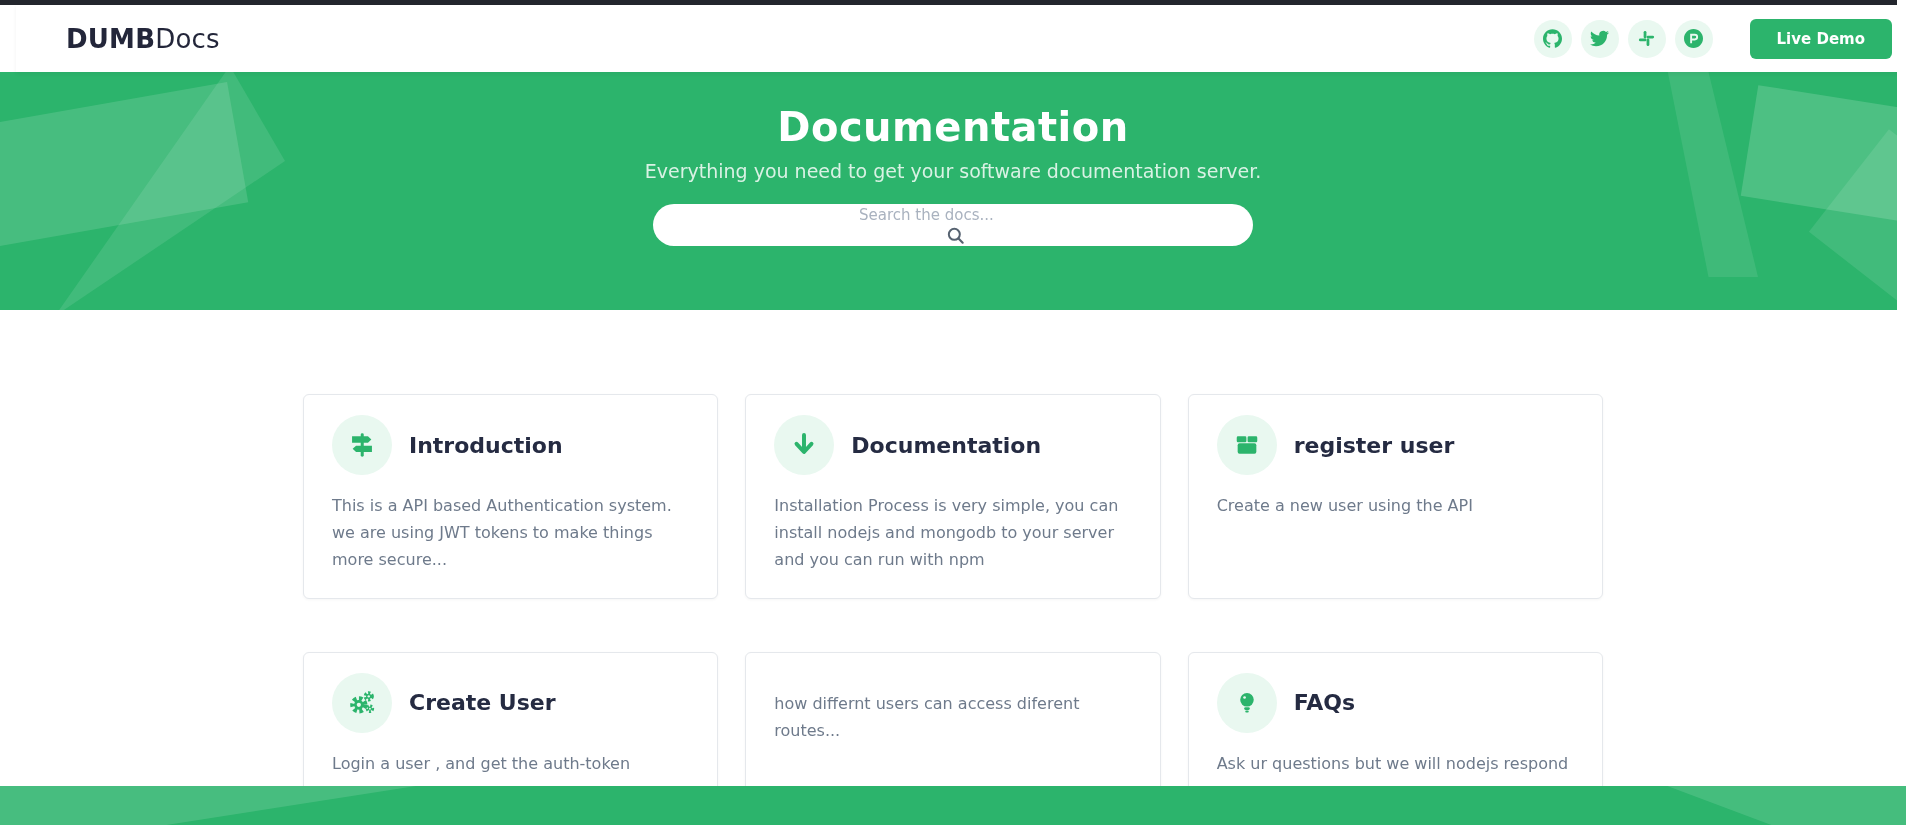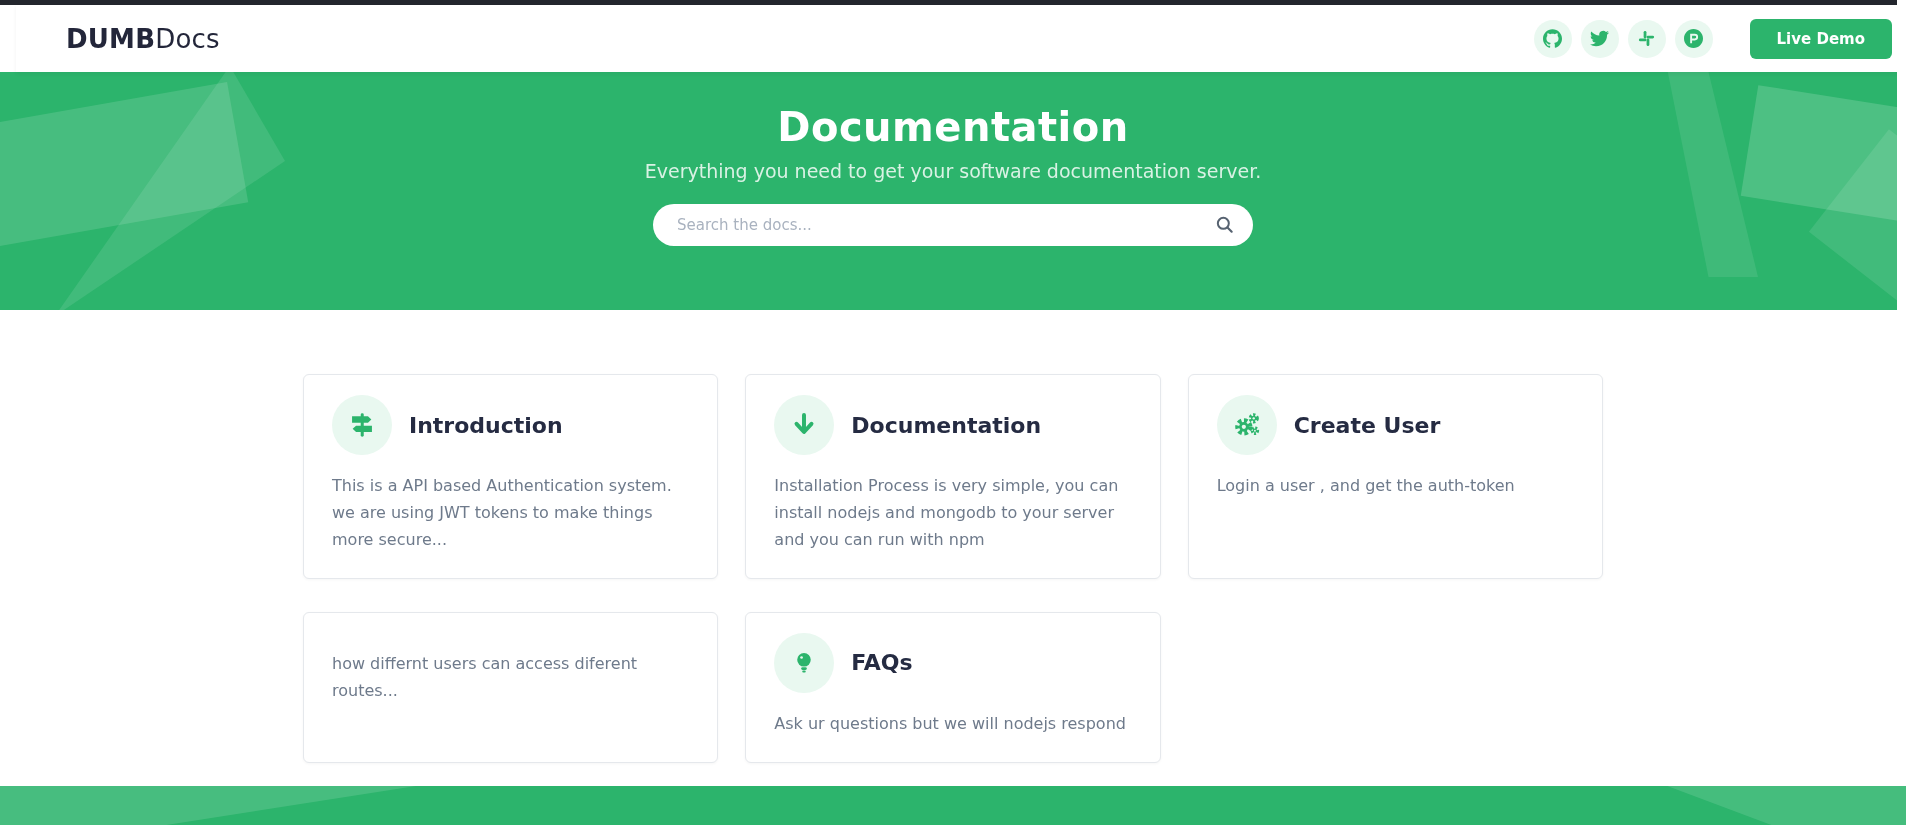--- a/index.html
+++ b/index.html
@@ -46,21 +46,21 @@
   
   .hero{
     height:238px; background:var(--green); position:relative; overflow:hidden;
     text-align:center; color:#fff;
   }
   .hero-inner{ position:relative; z-index:2; padding-top:32px; }
   .hero-title{ font-size:40px; font-weight:700; letter-spacing:.5px; }
   .hero-sub{ font-size:19px; margin-top:10px; color:rgba(255,255,255,.82); font-weight:400; }
   .searchbar{
     width:600px; height:42px; margin:22px auto 0; background:#fff; border-radius:21px;
-    display:flex; align-items:center; padding:0 18px 0 24px;
+    display:flex; align-items:center; padding:0 18px 0 24px;flex-direction:column;
   }
   .searchbar input{
     flex:1; border:none; outline:none; font-family:inherit; font-size:15px; color:#3d4656;
     background:transparent;
   }
   .searchbar input::placeholder{ color:#a9b2bf; }
   .search-btn{ background:none; border:none; cursor:pointer; color:#566270; display:flex; }
   .search-btn svg{ width:20px; height:20px; }
 
   
@@ -76,21 +76,21 @@
           background:rgba(255,255,255,.10); }
 
   
   .section{ background:#fff; }
   .cards{
     width:1300px; margin:64px auto 0; display:grid;
     grid-template-columns:repeat(3,1fr); column-gap:27px; row-gap:33px;
   }
   .card{
     background:#fff; border:1px solid var(--border); border-radius:6px;
-    padding:20px 28px 24px; box-shadow:0 1px 3px rgba(0,0,0,.04); cursor:pointer;
+    padding:20px 28px 24px; box-shadow:0 1px 3px rgba(0,0,0,.04); cursor:pointer;margin-top:20px;
   }
   .card-head{ display:flex; align-items:center; }
   .chip{
     width:60px; height:60px; border-radius:50%; background:var(--chip); color:var(--green);
     display:flex; align-items:center; justify-content:center; flex:0 0 60px;
   }
   .chip svg{ width:28px; height:28px; }
   .card-title{ font-size:22px; font-weight:700; color:#252b42; margin-left:17px; }
   .card-desc{ margin-top:18px; font-size:16px; line-height:1.68; color:var(--body-gray); }
 
@@ -248,20 +248,31 @@
       <span class="chip">
         <svg class="ic">
               <use href="#arrow-down"></use>
             </svg>
       </span>
       <h3 class="card-title">Documentation</h3>
     </div>
     <p class="card-desc">Installation Process is very simple, you can install nodejs and mongodb to your server and you can run with npm</p>
   </div>
 
+  <div class="card">
+    <div class="card-head">
+      <span class="chip">
+        <svg class="ic">
+              <use href="#box"></use>
+            </svg>
+      </span>
+      <h3 class="card-title">register user</h3>
+    </div>
+    <p class="card-desc">Create a new user using the API</p>
+  </div>
 
   <div class="card">
     <div class="card-head">
       <span class="chip">
         <svg class="ic">
               <use href="#cogs"></use>
             </svg>
       </span>
       <h3 class="card-title">Create User</h3>
     </div>

